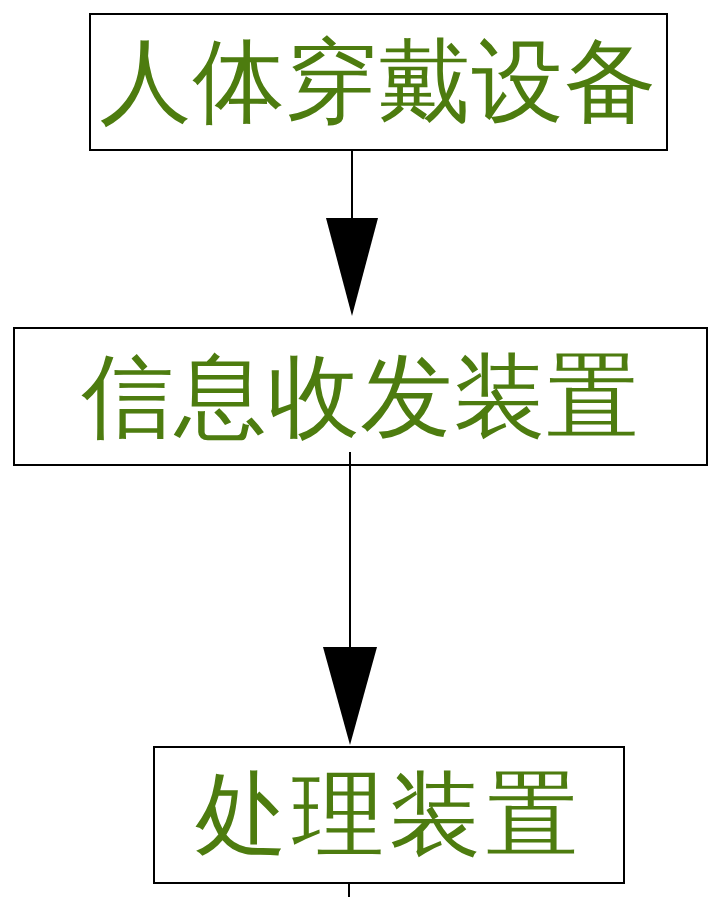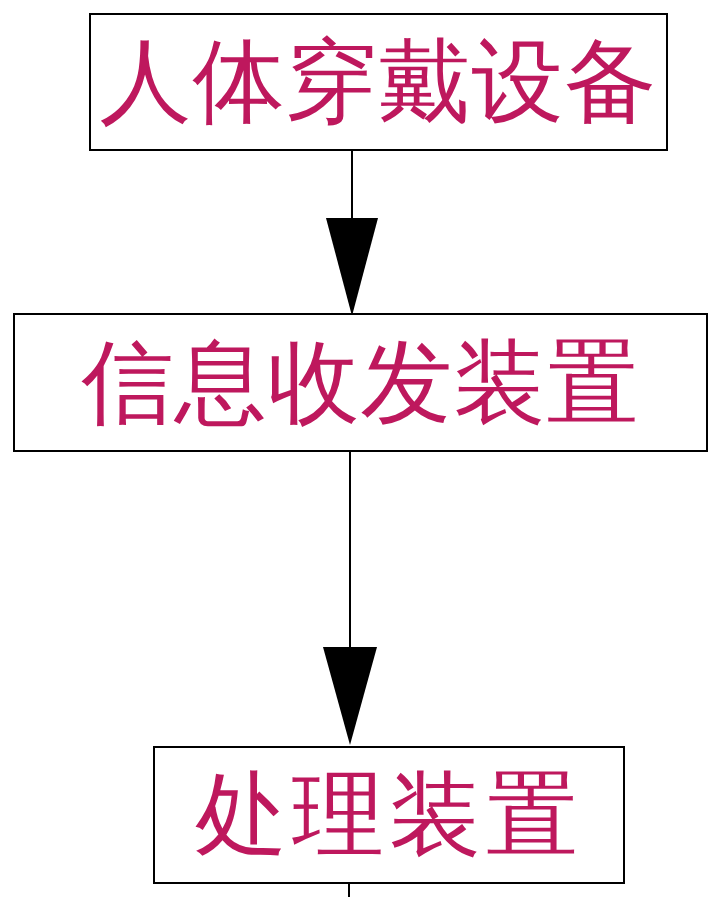--- a/index.html
+++ b/index.html
@@ -19,28 +19,28 @@
     position: absolute;
     box-sizing: border-box;
     border: 2px solid #000000;
     background: #ffffff;
     display: flex;
     align-items: center;
     justify-content: center;
     overflow: visible;
   }
   .node-label {
-    color: #be185d;
+    color: #4d7c0f;
     font-size: 92px;
     line-height: 1;
     white-space: nowrap;
     letter-spacing: 1px;
   }
   #node-1 { left: 89px;  top: 13px;  width: 579px; height: 138px; }
-  #node-2 { left: 13px;  top: 313px; width: 695px; height: 139px; }
+  #node-2 { left: 13px;  top: 327px; width: 695px; height: 139px; }
   #node-3 { left: 153px; top: 746px; width: 472px; height: 138px; }
   #node-3 .node-label { letter-spacing: 5px; }
 
   .connector-line {
     position: absolute;
     width: 2px;
     background: #000000;
   }
   #line-1 { left: 351px; top: 151px; height: 67px; }
   #line-2 { left: 349px; top: 452px; height: 195px; }

